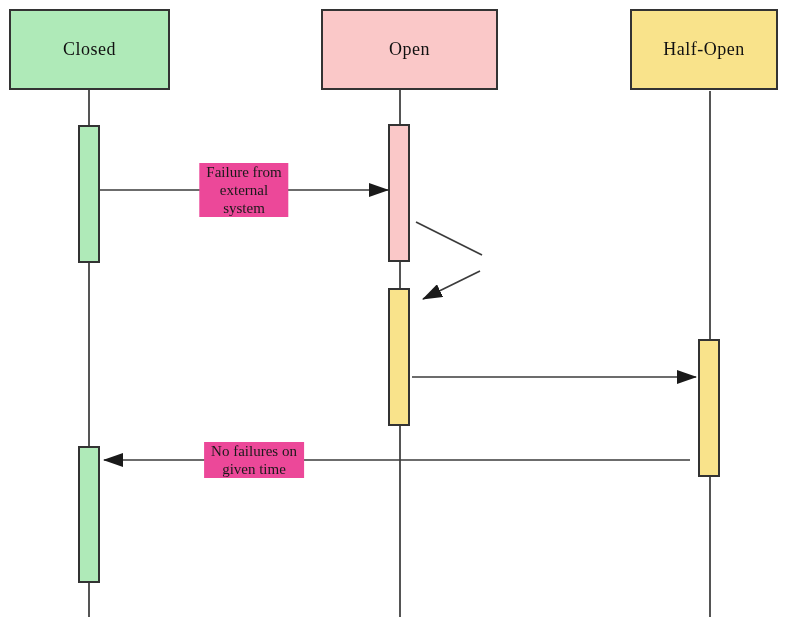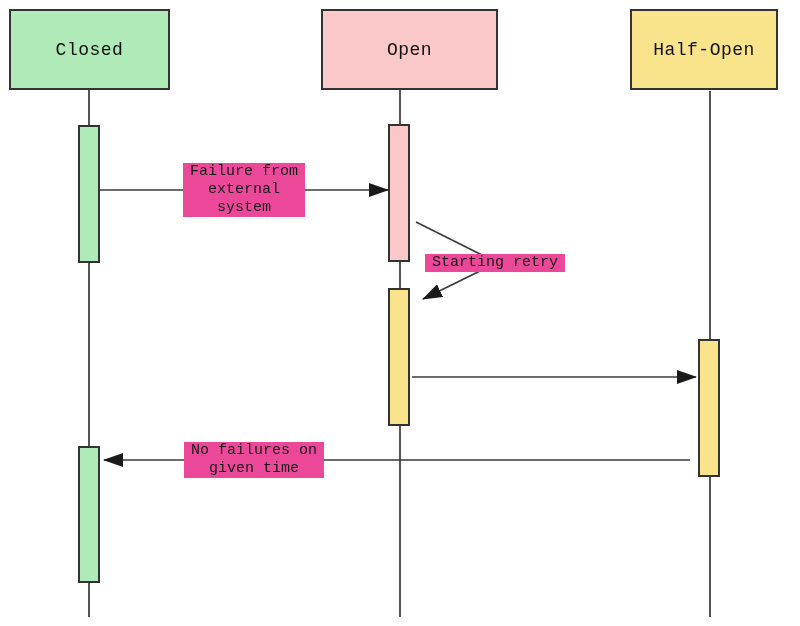--- a/index.html
+++ b/index.html
@@ -6,21 +6,21 @@
     margin: 0;
     padding: 0;
     background: #ffffff;
   }
   #canvas {
     position: relative;
     width: 800px;
     height: 626px;
     background: #ffffff;
     overflow: hidden;
-    font-family: Liberation Mono, monospace;
+    font-family: Liberation Serif, serif;
   }
   .lifeline {
     position: absolute;
     width: 2px;
     background: #555555;
   }
   .actor {
     position: absolute;
     height: 81px;
     border: 2px solid #333333;
@@ -95,17 +95,16 @@
     <line x1="100" y1="190" x2="388" y2="190" marker-end="url(#ah)"></line>
     <line x1="416" y1="222" x2="482" y2="255"></line>
     <line x1="480" y1="271" x2="423" y2="299" marker-end="url(#ah)"></line>
     <line x1="412" y1="377" x2="696" y2="377" marker-end="url(#ah)"></line>
     <line x1="690" y1="460" x2="104" y2="460" marker-end="url(#ah)"></line>
   </svg>
 
   <div class="msg" style="left:244px; top:190px">Failure from
 external
 system</div>
-  <div class="msg" style="left:495px; top:263px">Starting retry</div>
   <div class="msg" style="left:254px; top:460px">No failures on
 given time</div>
 
 </div>
 
 </body></html>

